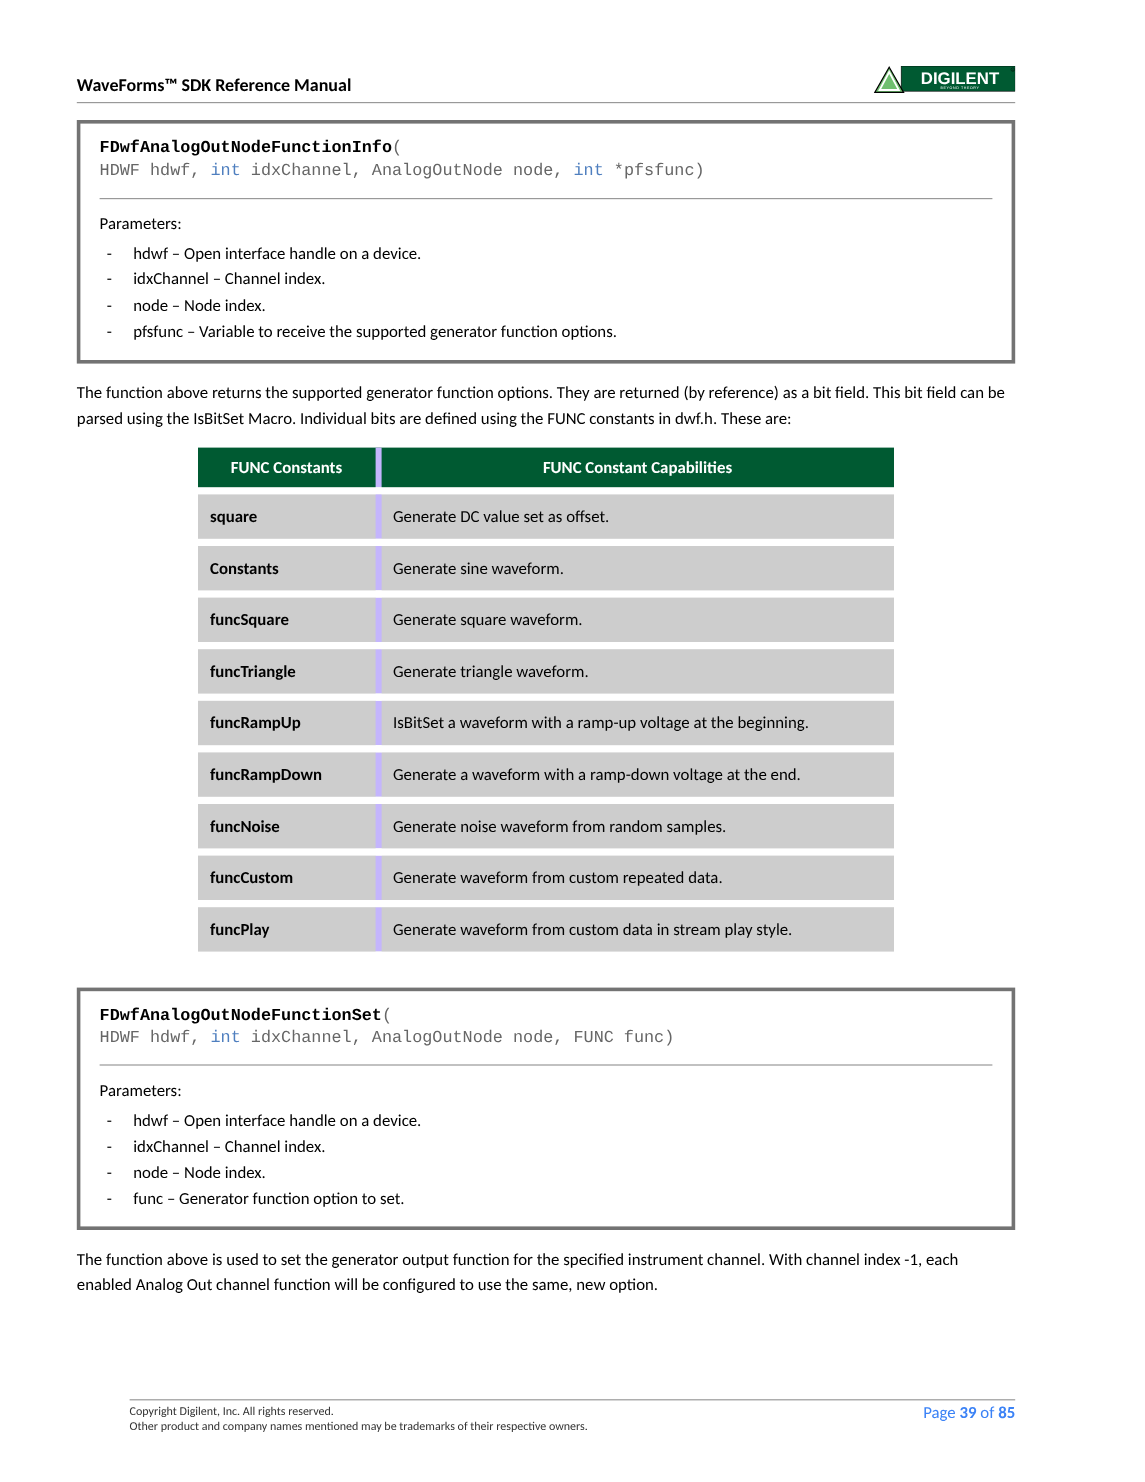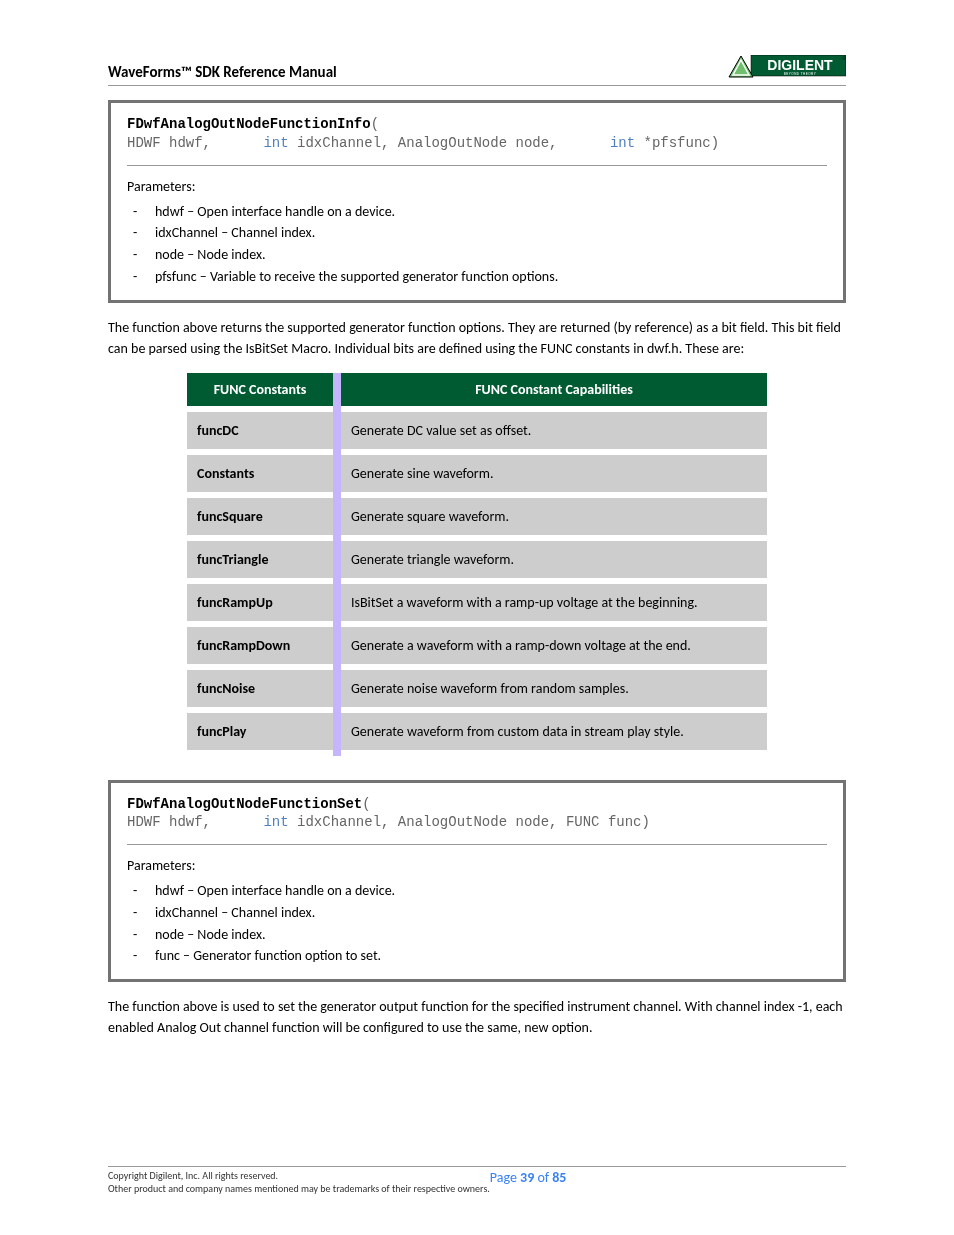--- a/index.html
+++ b/index.html
@@ -6,21 +6,21 @@
   body {
     margin: 0;
     padding: 0;
     font-family: Calibri, Arial, sans-serif;
     font-size: 14px;
     color: #000;
     background: #fff;
     width: 954px;
   }
   .page {
-    padding: 55px 108px 40px 108px;
+    padding: 55px 108px 40px 64px;
     min-height: 1235px;
     position: relative;
   }
   .header {
     display: flex;
     justify-content: space-between;
     align-items: flex-end;
     border-bottom: 1px solid #999;
     padding-bottom: 4px;
     margin-bottom: 14px;
@@ -43,21 +43,20 @@
     font-size: 14px;
     color: #666;
     line-height: 1.35;
   }
   .code-line .fn {
     font-weight: bold;
     color: #000;
   }
   .code-line .kw {
     color: #4f7fbf;
-    margin-left: 44px;
   }
   hr.sep {
     border: none;
     border-top: 1px solid #999;
     margin: 12px 0;
   }
   .params-label {
     margin-bottom: 6px;
   }
   ul.params {
@@ -101,33 +100,34 @@
     vertical-align: top;
     font-size: 14px;
   }
   table.functable td:first-child {
     font-weight: bold;
   }
   table.functable tr {
     border-bottom: 6px solid #fff;
   }
   table.functable th, table.functable td {
-    border-right: 8px solid #c4b5fd;
+    border-right: 5px solid #c4b5fd;
   }
   table.functable th:last-child, table.functable td:last-child {
     border-right: none;
   }
   .footer {
     position: absolute;
     bottom: 40px;
     left: 108px;
     right: 108px;
     border-top: 1px solid #999;
     padding-top: 2px;
     display: flex;
+    justify-content: space-between;
     align-items: flex-start;
     font-size: 10px;
     color: #333;
   }
   .footer-right {
     font-size: 14px;
     color: #3b82f6;
   }
   .footer-right .b { font-weight: bold; }
 </style>
@@ -168,21 +168,21 @@
 
   <table class="functable">
     <thead>
       <tr>
         <th>FUNC Constants</th>
         <th>FUNC Constant Capabilities</th>
       </tr>
     </thead>
     <tbody>
       <tr>
-          <td>funcDC</td>
+          <td>square</td>
           <td>Generate DC value set as offset.</td>
         </tr>
       <tr>
           <td>Constants</td>
           <td>Generate sine waveform.</td>
         </tr>
       <tr>
           <td>funcSquare</td>
           <td>Generate square waveform.</td>
         </tr>
@@ -194,20 +194,24 @@
           <td>funcRampUp</td>
           <td>IsBitSet a waveform with a ramp-up voltage at the beginning.</td>
         </tr>
       <tr>
           <td>funcRampDown</td>
           <td>Generate a waveform with a ramp-down voltage at the end.</td>
         </tr>
       <tr>
           <td>funcNoise</td>
           <td>Generate noise waveform from random samples.</td>
+        </tr>
+      <tr>
+          <td>funcCustom</td>
+          <td>Generate waveform from custom repeated data.</td>
         </tr>
       <tr>
           <td>funcPlay</td>
           <td>Generate waveform from custom data in stream play style.</td>
         </tr>
     </tbody>
   </table>
 
   <div class="box">
     <div class="code-line">

